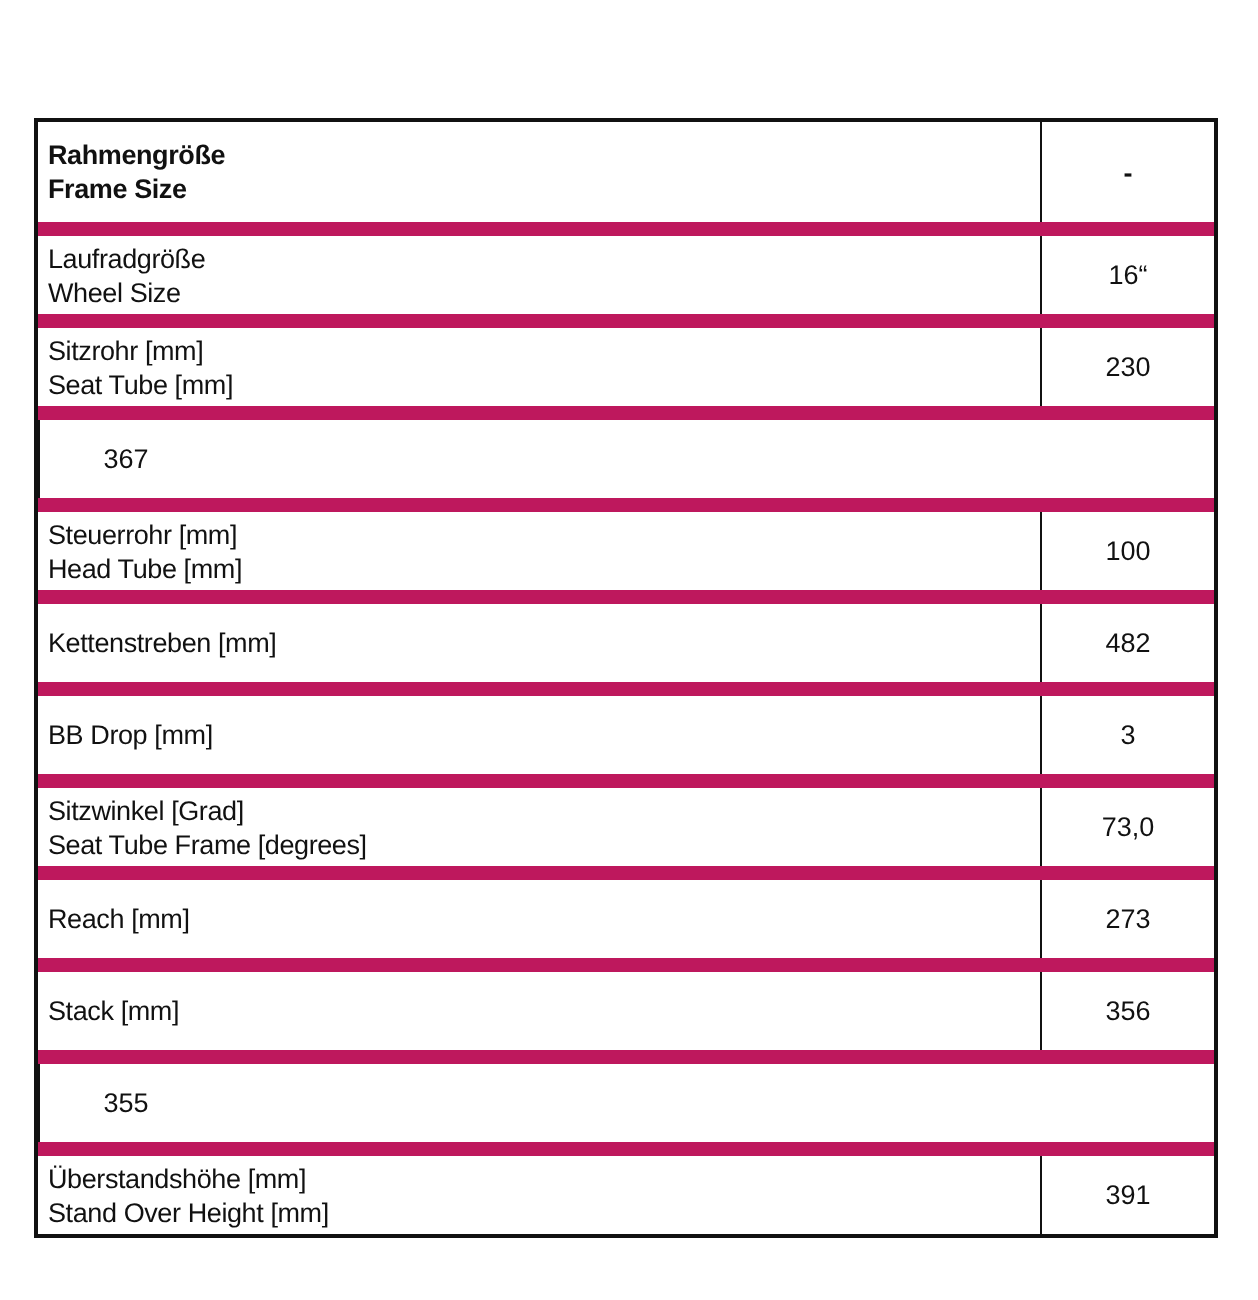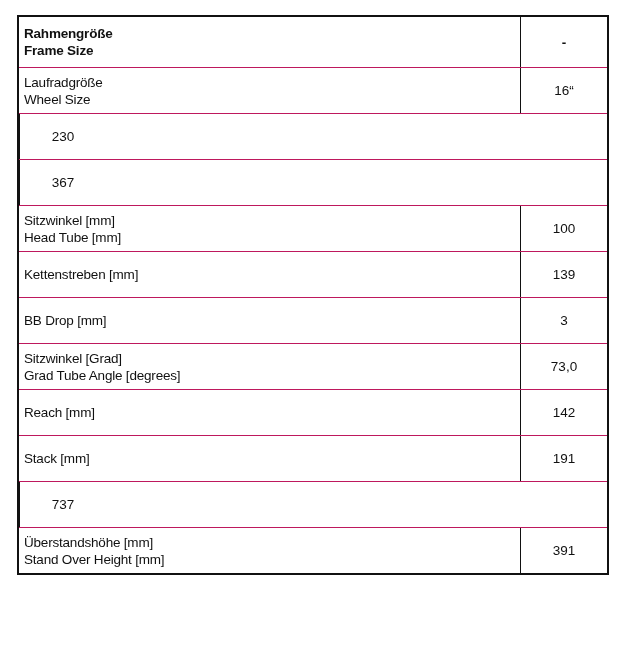--- a/index.html
+++ b/index.html
@@ -3,32 +3,32 @@
 <meta charset="utf-8">
 <style>
   * { margin: 0; padding: 0; box-sizing: border-box; }
   html, body {
     width: 629px; height: 650px;
     background: #ffffff;
     font-family: "Liberation Sans", sans-serif;
     color: #111111;
     overflow: hidden;
   }
-  .page { position: relative; width: 629px; height: 560px; }
+  .page { position: relative; width: 629px; height: 560px; margin-top: 44px; }
   .geo-table {
     position: absolute;
     left: 17px; top: 15px;
     width: 592px;
     border: 2px solid #111111;
     background: #ffffff;
   }
   .row {
     display: flex;
     height: 46px;
-    border-top: 1px solid #be185d;
+    border-top: 7px solid #be185d;
   }
   .row:first-child { border-top: none; height: 50px; }
   .row.header-row { font-weight: bold; }
   .cell-label {
     flex: 1;
     display: flex;
     flex-direction: column;
     justify-content: center;
     padding-left: 5px;
     font-size: 13.5px;
@@ -61,77 +61,81 @@
 
     <div class="row">
       <div class="cell-label">
         <div>Laufradgröße</div>
         <div>Wheel Size</div>
       </div>
       <div class="cell-value">16“</div>
     </div>
 
     <div class="row">
+      <div class="cell-label">
+        <div>Sitzrohr [mm]</div>
+        <div>Seat Tube [mm]</div>
+      </div>
       <div class="cell-value">230</div>
     </div>
 
     <div class="row">
       <div class="cell-value">367</div>
     </div>
 
     <div class="row">
       <div class="cell-label">
-        <div>Sitzwinkel [mm]</div>
+        <div>Steuerrohr [mm]</div>
         <div>Head Tube [mm]</div>
       </div>
       <div class="cell-value">100</div>
     </div>
 
     <div class="row">
       <div class="cell-label">
         <div>Kettenstreben [mm]</div>
       </div>
-      <div class="cell-value">139</div>
+      <div class="cell-value">482</div>
     </div>
 
     <div class="row">
       <div class="cell-label">
         <div>BB Drop [mm]</div>
         <div></div>
       </div>
       <div class="cell-value">3</div>
     </div>
 
     <div class="row">
       <div class="cell-label">
         <div>Sitzwinkel [Grad]</div>
-        <div>Grad Tube Angle [degrees]</div>
+        <div>Seat Tube Frame [degrees]</div>
       </div>
       <div class="cell-value">73,0</div>
     </div>
 
 
     <div class="row">
       <div class="cell-label">
         <div>Reach [mm]</div>
         <div></div>
       </div>
-      <div class="cell-value">142</div>
+      <div class="cell-value">273</div>
     </div>
 
     <div class="row">
       <div class="cell-label">
         <div>Stack [mm]</div>
         <div></div>
       </div>
-      <div class="cell-value">191</div>
+      <div class="cell-value">356</div>
     </div>
 
     <div class="row">
-      <div class="cell-value">737</div>
+      <div class="cell-value">355</div>
     </div>
 
     <div class="row">
       <div class="cell-label">
         <div>Überstandshöhe [mm]</div>
         <div>Stand Over Height [mm]</div>
       </div>
       <div class="cell-value">391</div>
     </div>
 

